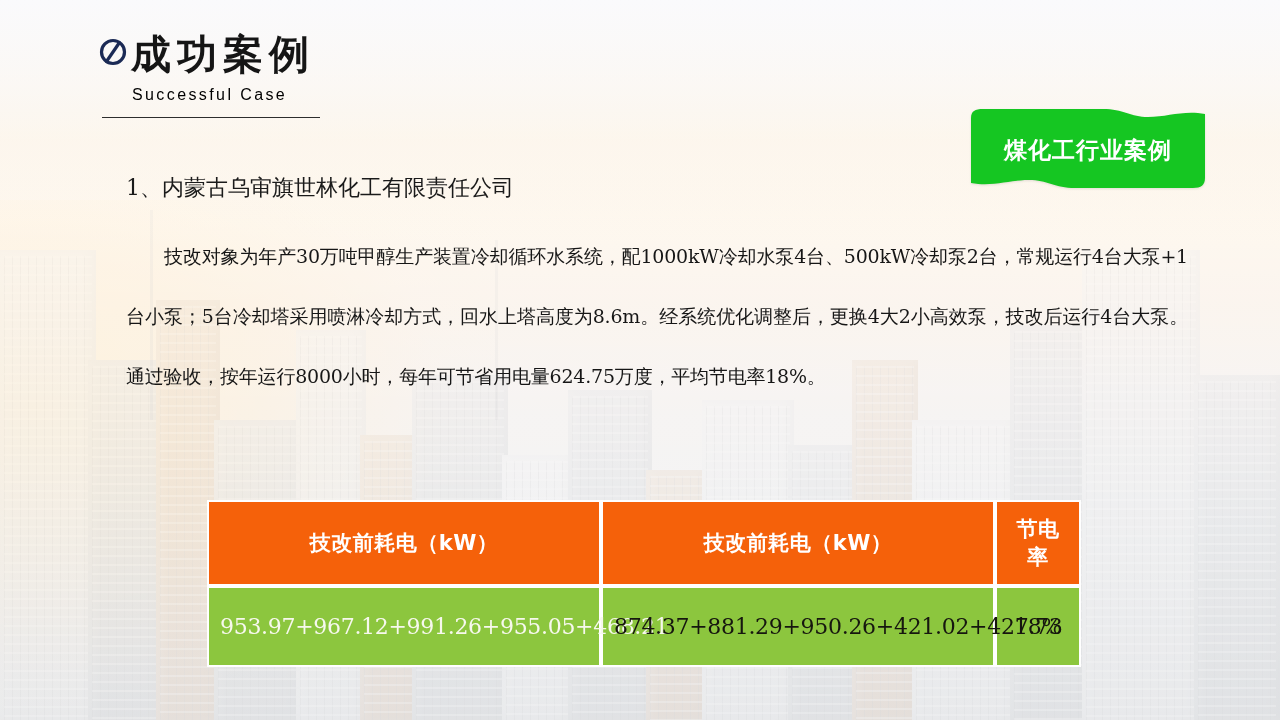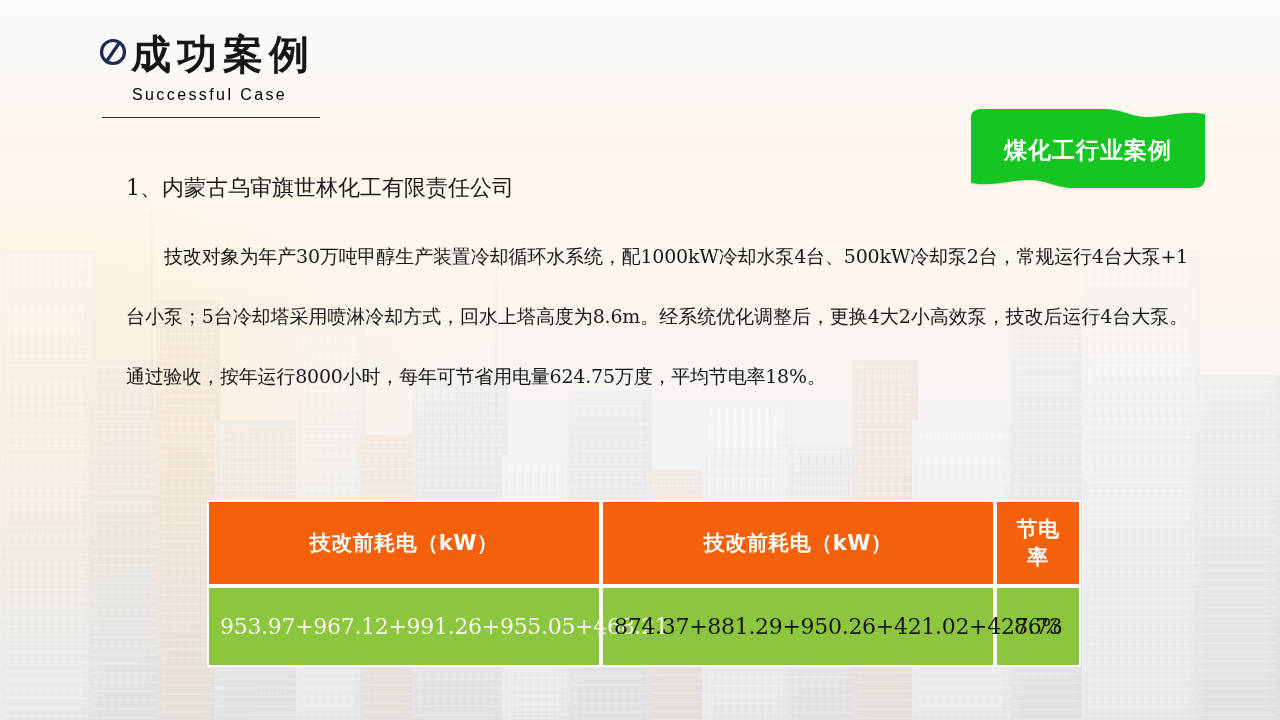--- a/index.html
+++ b/index.html
@@ -332,18 +332,18 @@
       <tr>
         <th class="th-cell">技改前耗电（kW）</th>
         <th class="th-cell">技改前耗电（kW）</th>
         <th class="th-cell">节电率</th>
       </tr>
     </thead>
     <tbody>
       <tr>
         <td class="td-cell td-light">953.97+967.12+991.26+955.05+468.21</td>
         <td class="td-cell td-dark">874.37+881.29+950.26+421.02+427.73</td>
-        <td class="td-cell td-dark">86%</td>
+        <td class="td-cell td-dark">18%</td>
       </tr>
     </tbody>
   </table>
 
 </div>
 
 </body></html>

